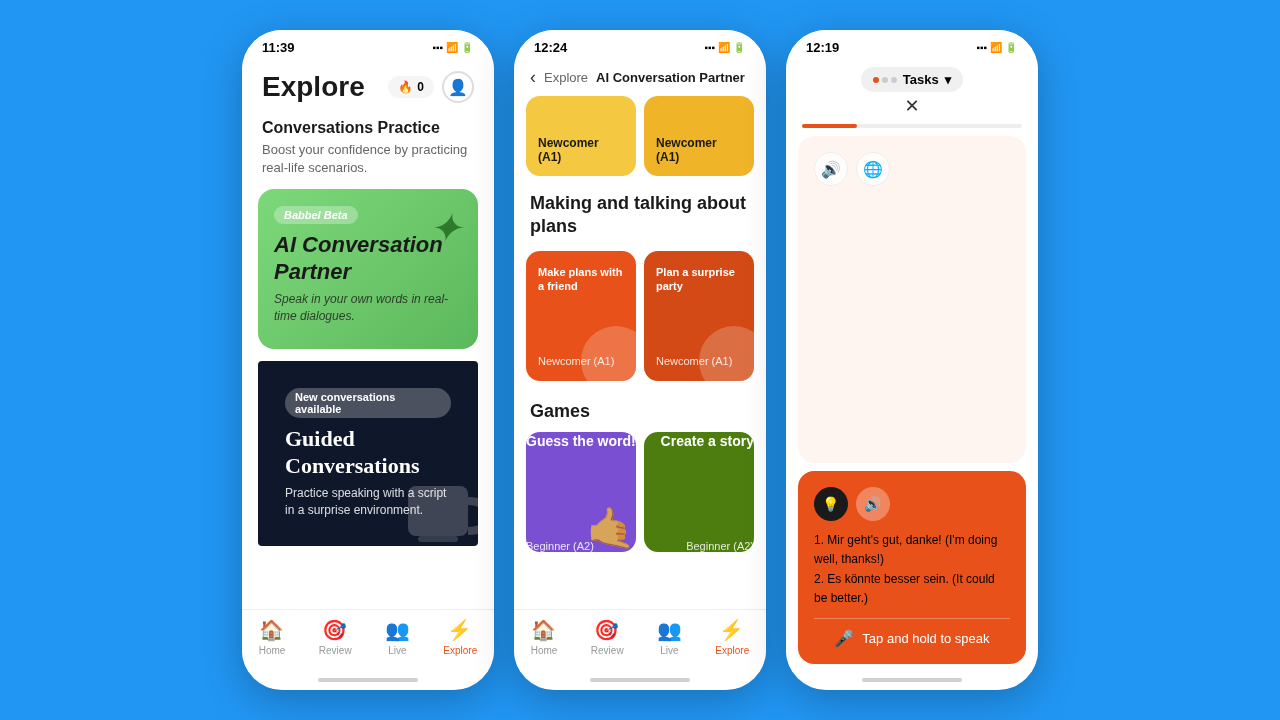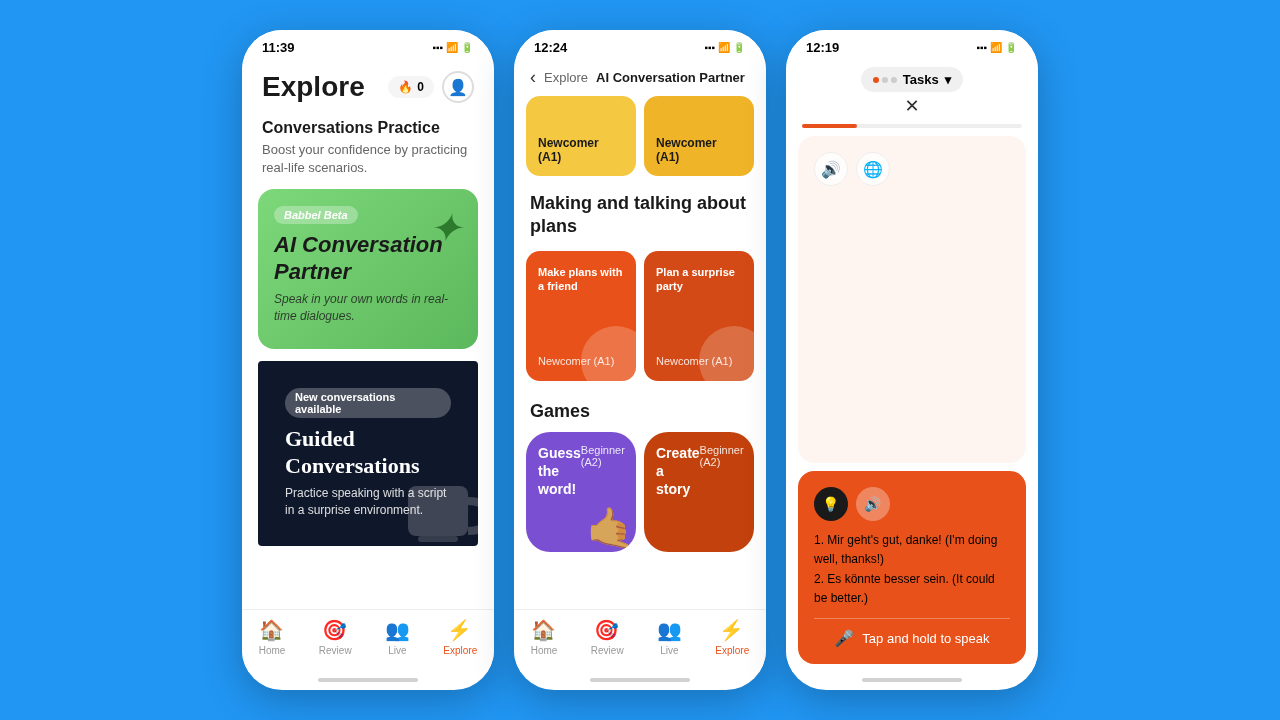--- a/index.html
+++ b/index.html
@@ -224,31 +224,30 @@
       padding: 8px 16px 10px;
     }
     .game-cards-row {
       display: flex;
       gap: 8px;
       padding: 0 12px;
       overflow: hidden;
     }
     .game-card {
       flex: 1;
-      border-radius: 24px;
-      padding: 12px;
+      border-radius: 14px;
       min-height: 120px;
       display: flex;
-      flex-direction: row;
+      flex-direction: column;
       justify-content: space-between;
       overflow: hidden;
       position: relative;
     }
     .game-card.purple { background: #7B4FD1; }
-    .game-card.purple2 { background: #c2410c; }
+    .game-card.purple2 { background: #4d7c0f; text-align: right; }
     .game-card-title { font-size: 14px; font-weight: 700; color: #fff; line-height: 1.3; }
     .game-card-level { font-size: 11px; color: rgba(255,255,255,0.85); }
     .hand-decoration {
       position: absolute;
       bottom: 0;
       right: 0;
       font-size: 40px;
       opacity: 0.7;
     }
     

